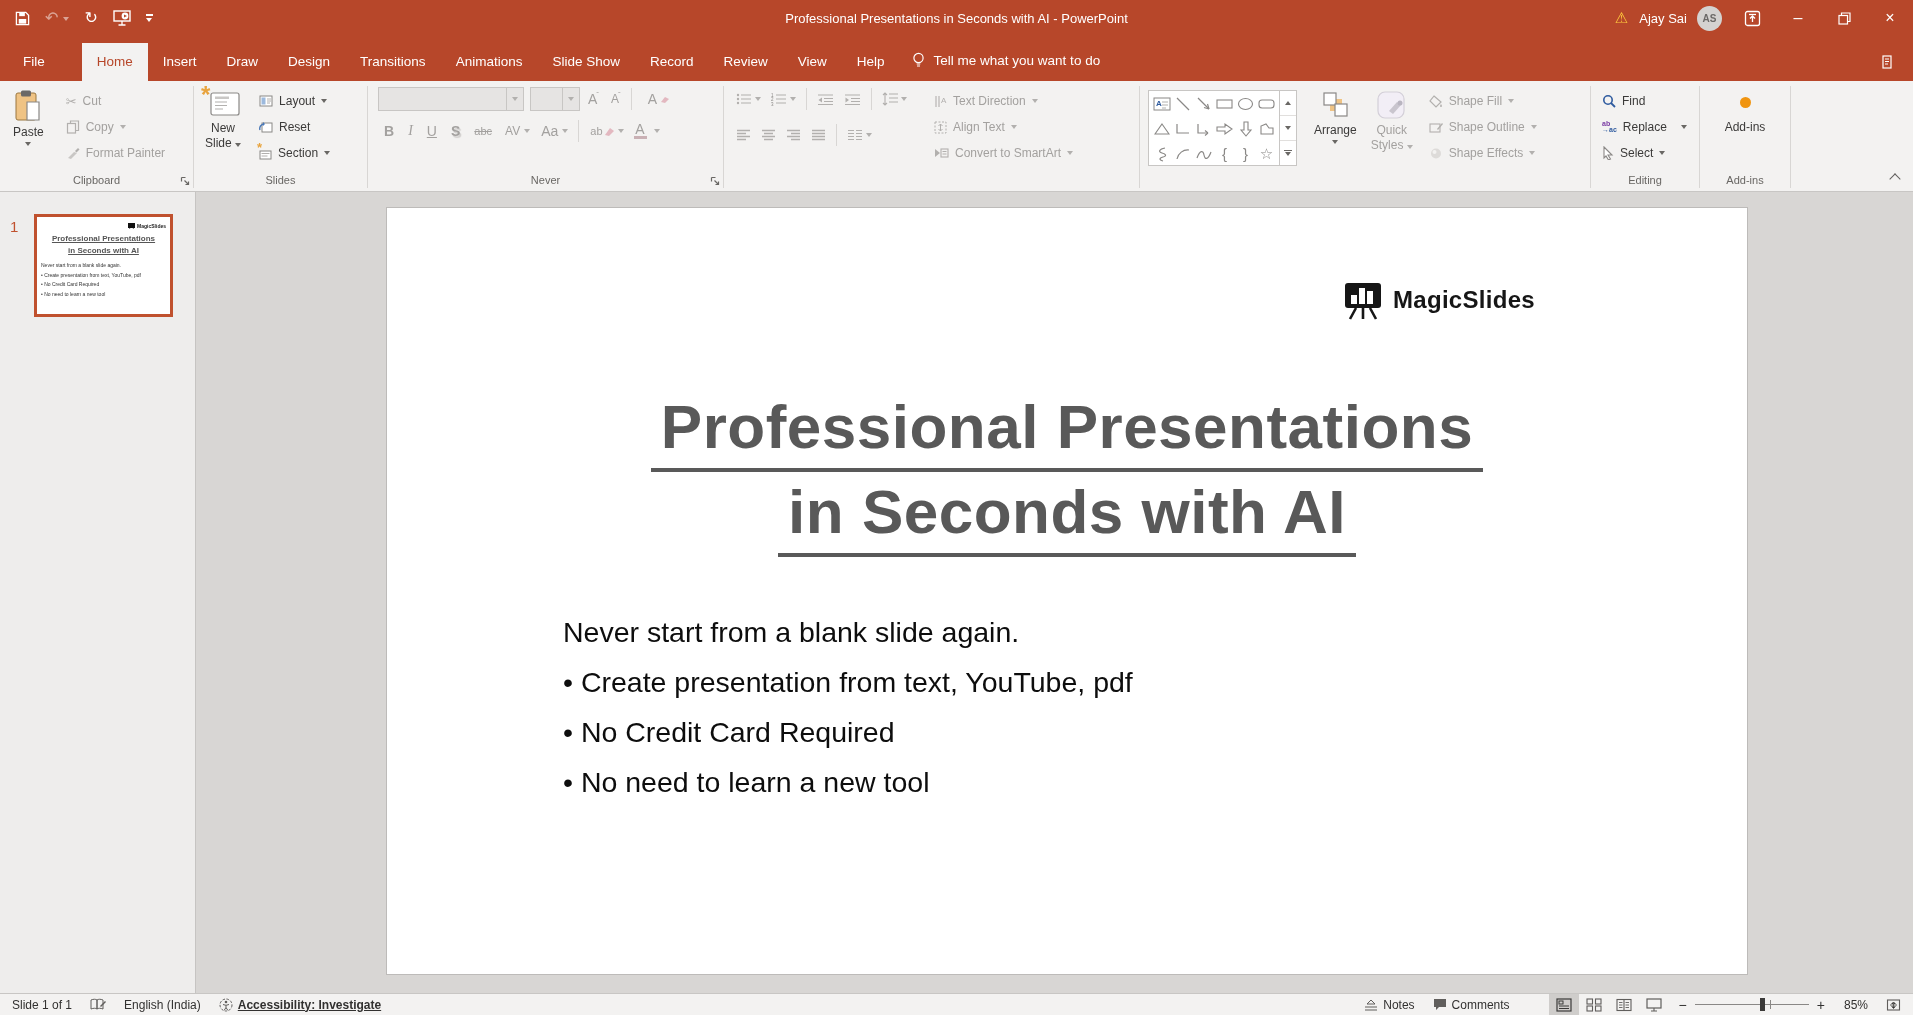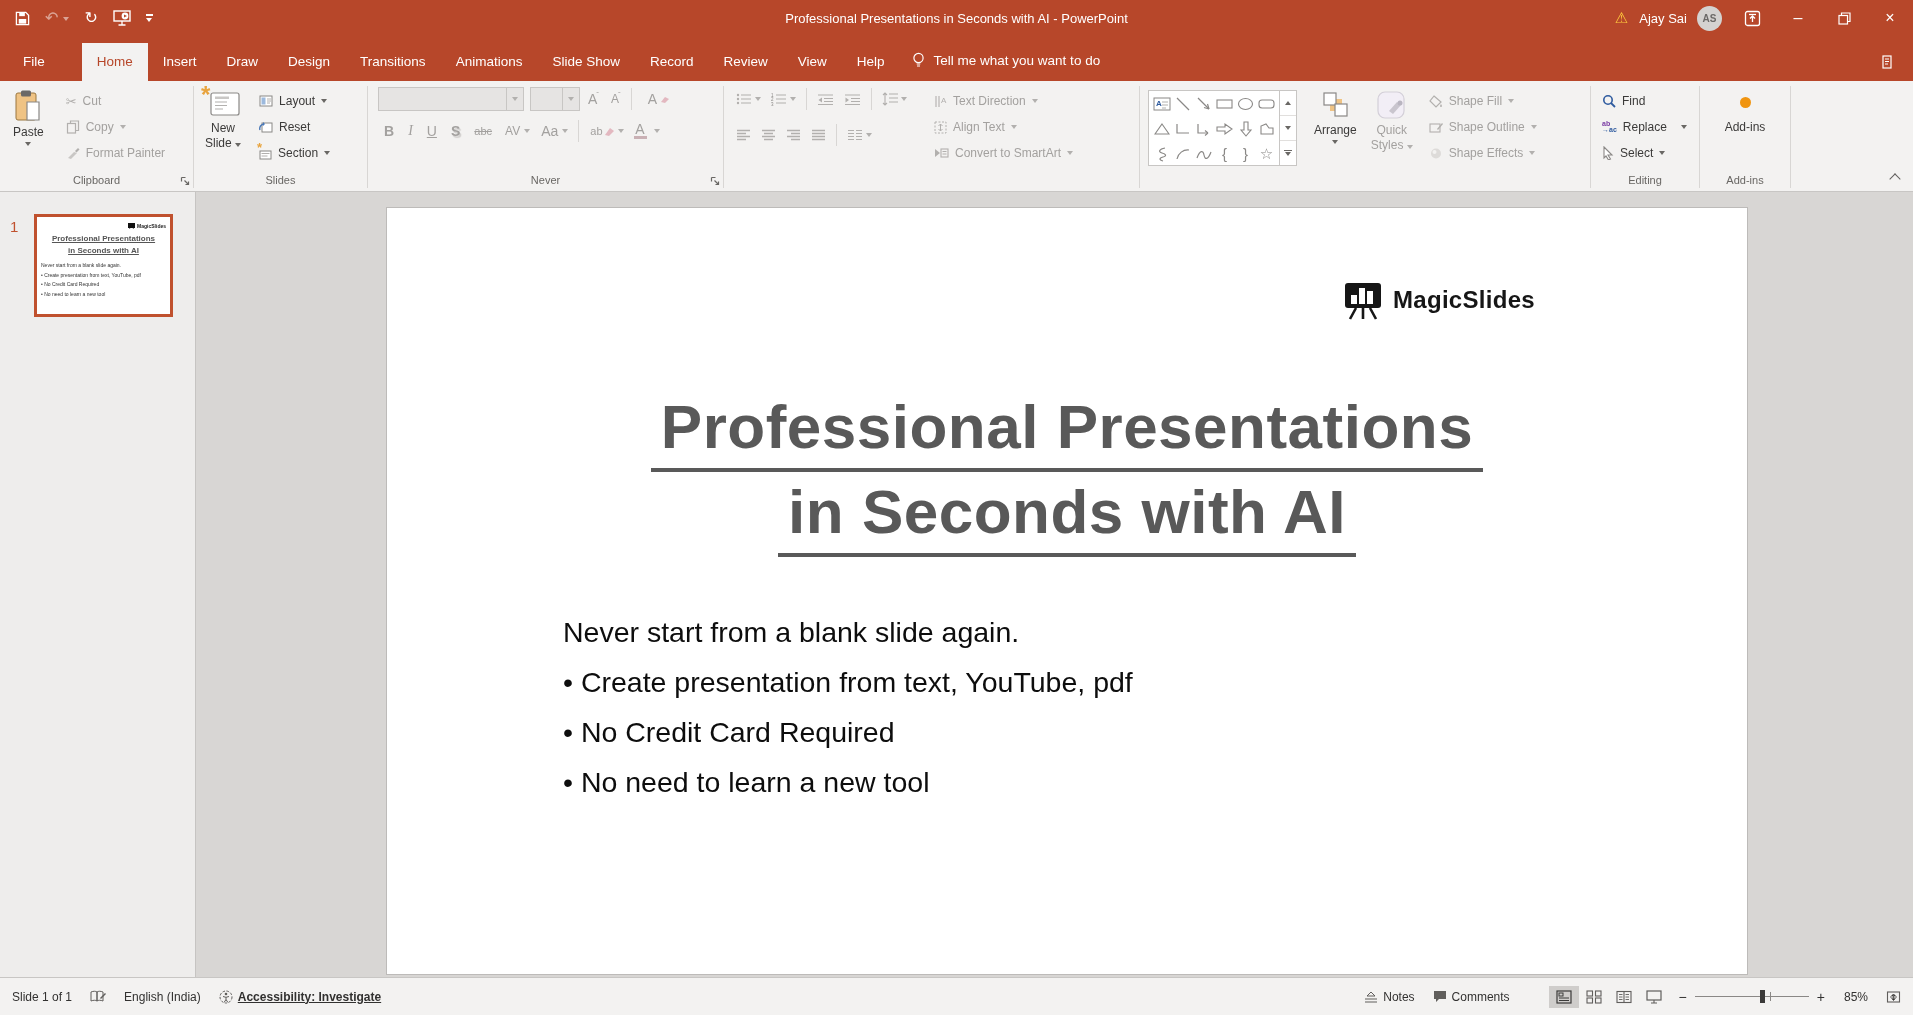--- a/index.html
+++ b/index.html
@@ -87,21 +87,21 @@
   .logo { position:absolute; left:955px; top:72px; display:flex; align-items:center; gap:9px; }
   .logo .lg-text { font-size:24px; font-weight:bold; color:#161616; letter-spacing:.3px; }
   .s-title { position:absolute; top:188px; left:0; width:100%; text-align:center; font-size:62px; font-weight:bold; color:#595959; letter-spacing:.5px; line-height:1.0; }
   .s-title .tline { display:inline-block; border-bottom:4px solid #595959; padding:0 10px 10px; margin-bottom:9px; white-space:nowrap; }
   .s-body { position:absolute; left:176px; top:399px; font-size:28.5px; color:#0d0d0d; line-height:50px; }
   .tooltip { position:absolute; left:897px; top:328px; background:#fff; border:1px solid #9a9896; border-radius:6px; padding:3px 9px 5px; z-index:6; box-shadow:1px 1px 3px rgba(0,0,0,.15); }
   .tooltip .l1 { font-size:15px; color:#595959; }
   .tooltip .l2 { font-size:15px; color:#3f3f3f; font-weight:bold; }
 
   
-  .statusbar { position:absolute; bottom:0; left:0; width:100%; height:38px; background:#f3f2f1; border-top:1px solid #c8c6c4; display:flex; align-items:center; font-size:12px; color:#323130; }
+  .statusbar { position:absolute; bottom:0; left:0; width:100%; height:22px; background:#f3f2f1; border-top:1px solid #c8c6c4; display:flex; align-items:center; font-size:12px; color:#323130; }
   .sb-item { display:flex; align-items:center; gap:5px; padding:0 9px; height:100%; }
   .sb-right { margin-left:auto; display:flex; align-items:center; height:100%; }
   .viewbtn { width:30px; height:22px; display:flex; align-items:center; justify-content:center; }
   .viewbtn.sel { background:#cfcdcb; }
   .zoomwrap { display:flex; align-items:center; gap:8px; padding:0 10px; }
   .ztrack { position:relative; width:114px; height:1px; background:#8a8886; }
   .zthumb { position:absolute; left:57%; top:-6px; width:5px; height:13px; background:#3b3a39; }
   .ztick { position:absolute; left:66%; top:-4px; width:1px; height:9px; background:#8a8886; }
   .zpm { font-size:14px; color:#323130; }
   .sb-bold { font-weight:bold;text-decoration:underline; }

